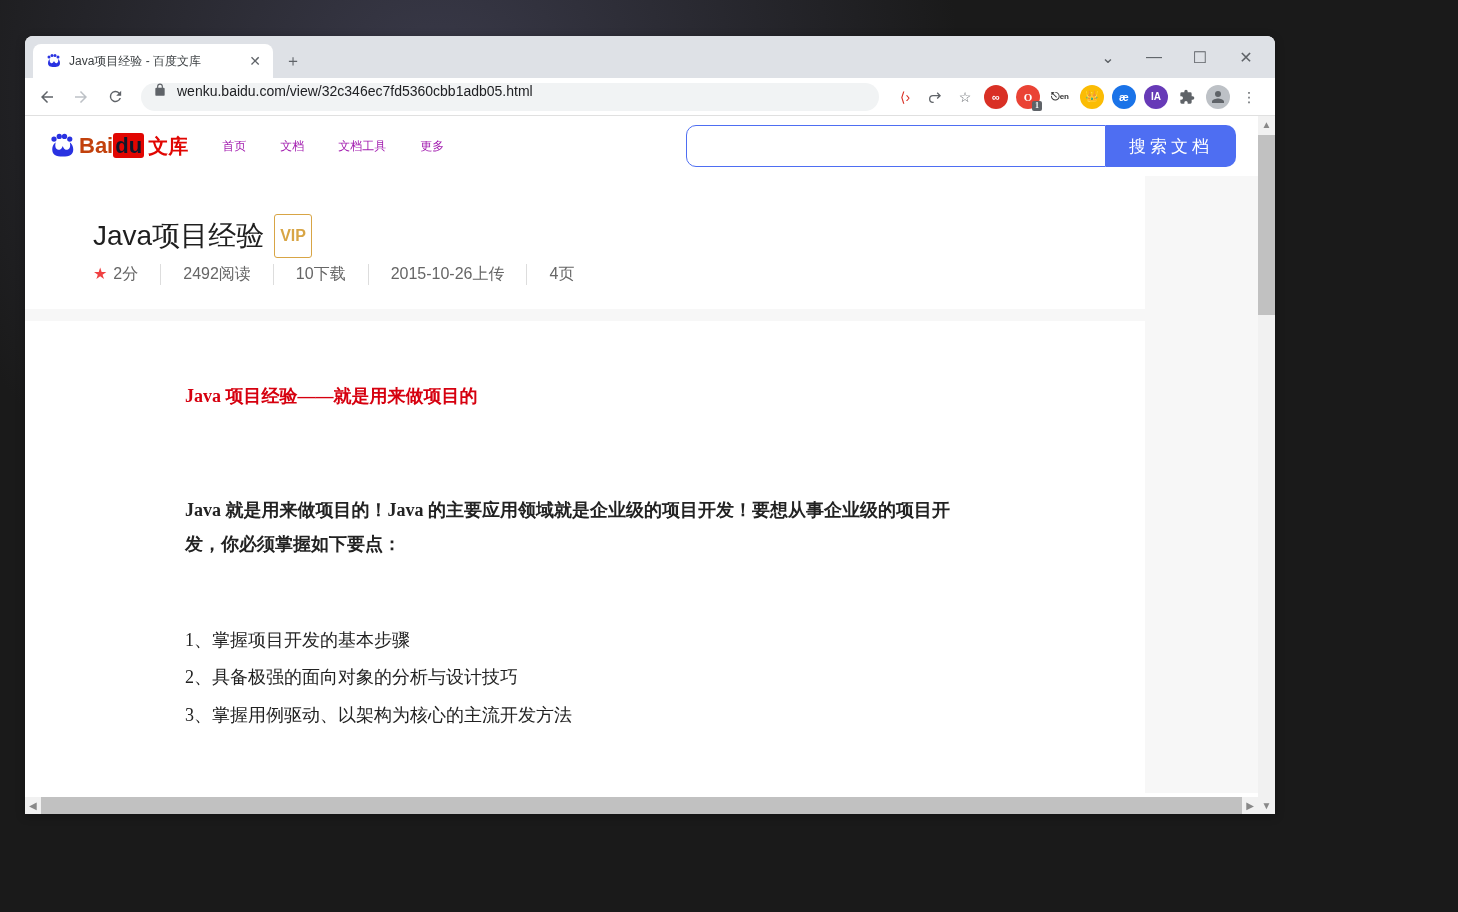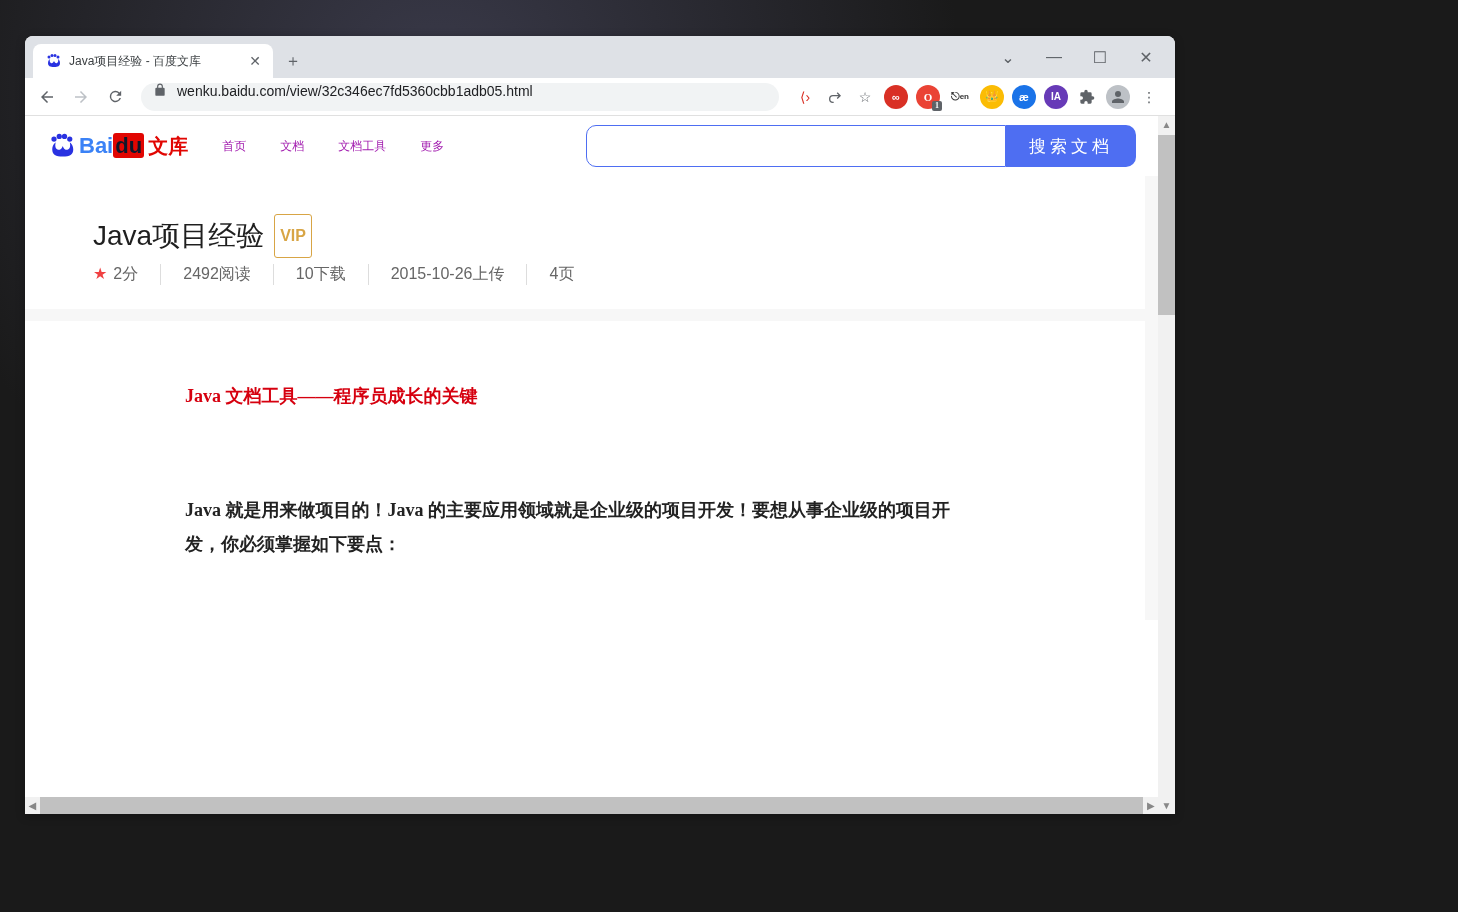--- a/index.html
+++ b/index.html
@@ -9,21 +9,21 @@
     background-image: radial-gradient(circle at 30% 10%, #3a3a4a 0%, #1a1a1a 40%);
     width: 1458px;
     height: 912px;
     overflow: hidden;
     position: relative;
   }
   .browser-window {
     position: absolute;
     top: 36px;
     left: 25px;
-    width: 1150px;
+    width: 1250px;
     height: 778px;
     background: #fff;
     border-radius: 8px 8px 0 0;
     box-shadow: 0 2px 10px rgba(0,0,0,0.3);
     display: flex;
     flex-direction: column;
   }
   .tab-bar {
     height: 42px;
     background: #dee1e6;
@@ -216,21 +216,21 @@
       <div class="site-header">
         <div class="logo">
           <svg width="28" height="28" viewBox="0 0 16 16">
               <path fill="#2932e1" d="M3 10c0-3 2-4 2-4s-1 3 1 4 3-2 3-2 1 3 3 2 1-4 1-4 2 1 2 4-2 4-6 4-6-1-6-4z"></path>
               <circle cx="4" cy="4" r="1.5" fill="#2932e1"></circle>
               <circle cx="7" cy="2.5" r="1.5" fill="#2932e1"></circle>
               <circle cx="10" cy="2.5" r="1.5" fill="#2932e1"></circle>
               <circle cx="13" cy="4" r="1.5" fill="#2932e1"></circle>
             </svg>
           <span style="font-family:Arial;font-weight:bold;font-size:22px;">
-            <span style="color:#3b82f6">Bai</span><span style="background:#e10602;color:#0f172a;padding:0 2px;border-radius:3px;">du</span>
+            <span style="color:#c2410c">Bai</span><span style="background:#e10602;color:#0f172a;padding:0 2px;border-radius:3px;">du</span>
           </span>
           <span style="color:#e10602;font-weight:bold;font-size:20px;">文库</span>
         </div>
         <span class="nav-link">首页</span>
         <span class="nav-link">文档</span>
         <span class="nav-link">文档工具</span>
         <span class="nav-link">更多</span>
         <div class="search-wrap">
           <input class="search-input" style="">
           <button class="search-btn">搜索文档</button>
@@ -244,22 +244,27 @@
           </div>
           <div class="doc-meta">
             <span class="meta-item"><span class="star">★</span><span>2分</span></span>
             <span class="meta-item">2492阅读</span>
             <span class="meta-item">10下载</span>
             <span class="meta-item">2015-10-26上传</span>
             <span class="meta-item">4页</span>
           </div>
         </div>
         <div class="doc-body">
-          <div class="red-title">Java 文档工具——程序员成长的关键</div>
+          <div class="red-title">Java 项目经验——就是用来做项目的</div>
           <div class="bold">Java 就是用来做项目的！Java 的主要应用领域就是企业级的项目开发！要想从事企业级的项目开发，你必须掌握如下要点：</div>
+          <div class="list">
+            <div>1、掌握项目开发的基本步骤</div>
+            <div>2、具备极强的面向对象的分析与设计技巧</div>
+            <div>3、掌握用例驱动、以架构为核心的主流开发方法</div>
+          </div>
         </div>
       </div>
       <div class="hscroll">
         <div class="hs-l">◀</div>
         <div class="hs-thumb"></div>
         <div class="hs-r">▶</div>
       </div>
     </div>
     <div class="page-scrollbar">
       <div class="sb-up">▲</div>

